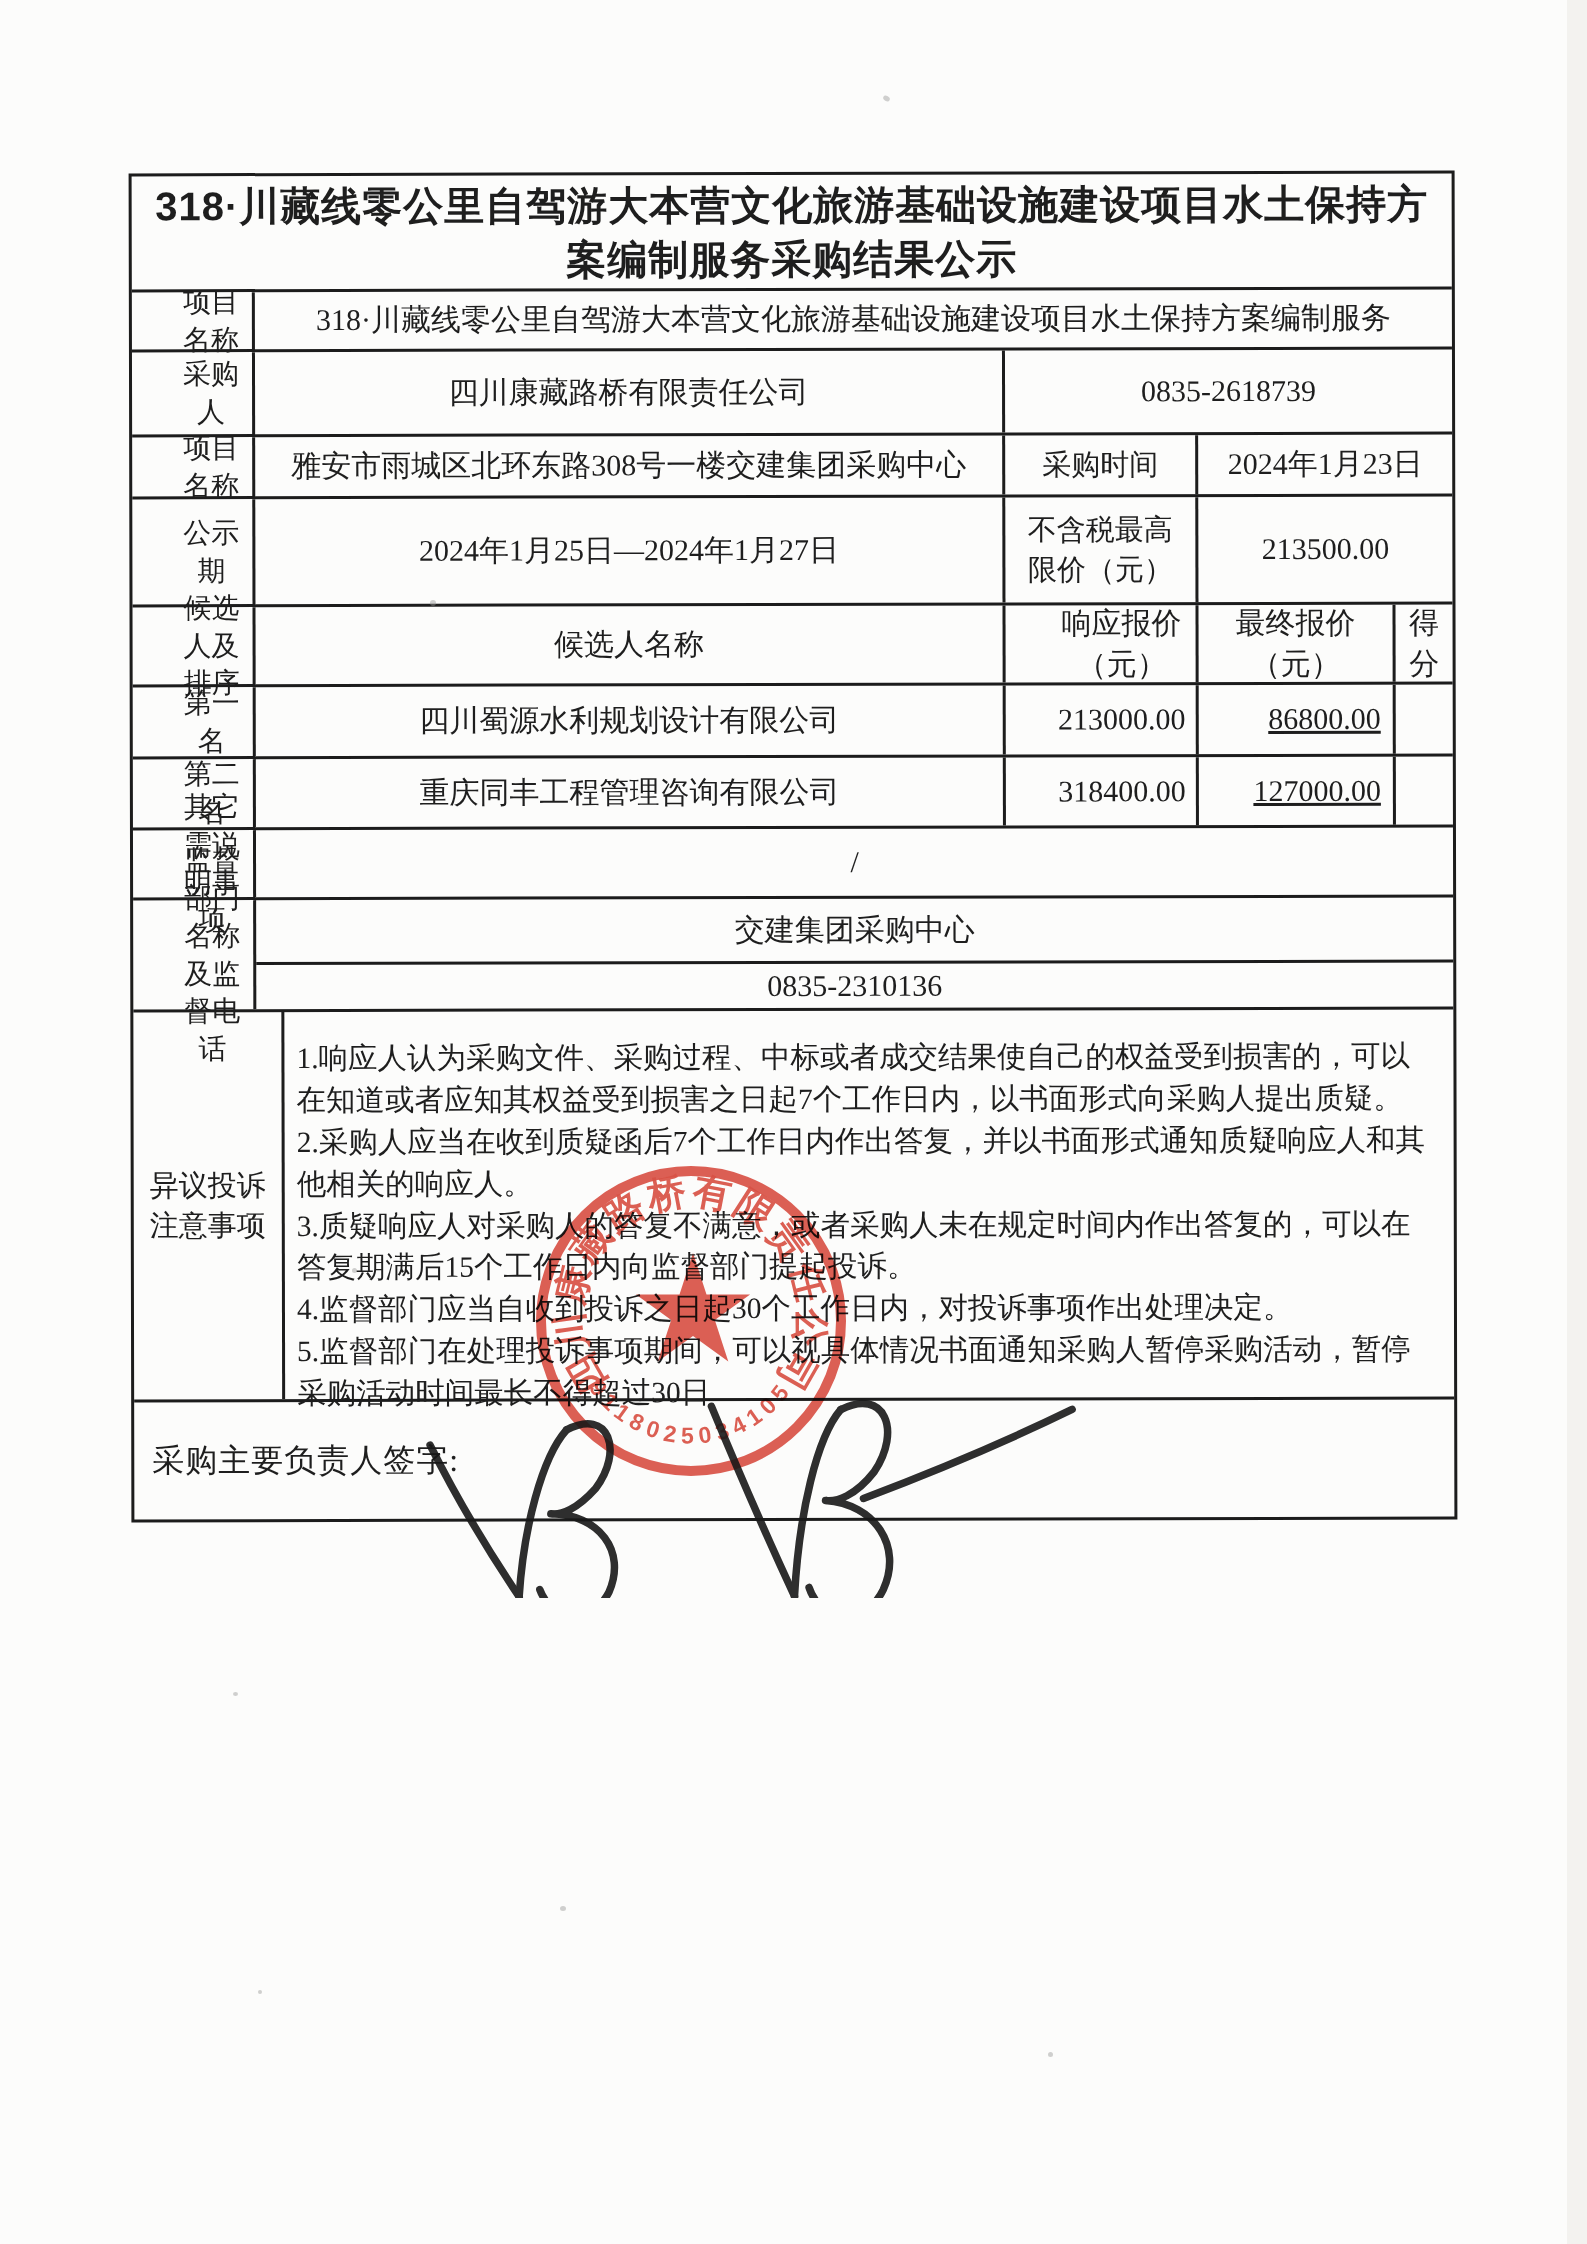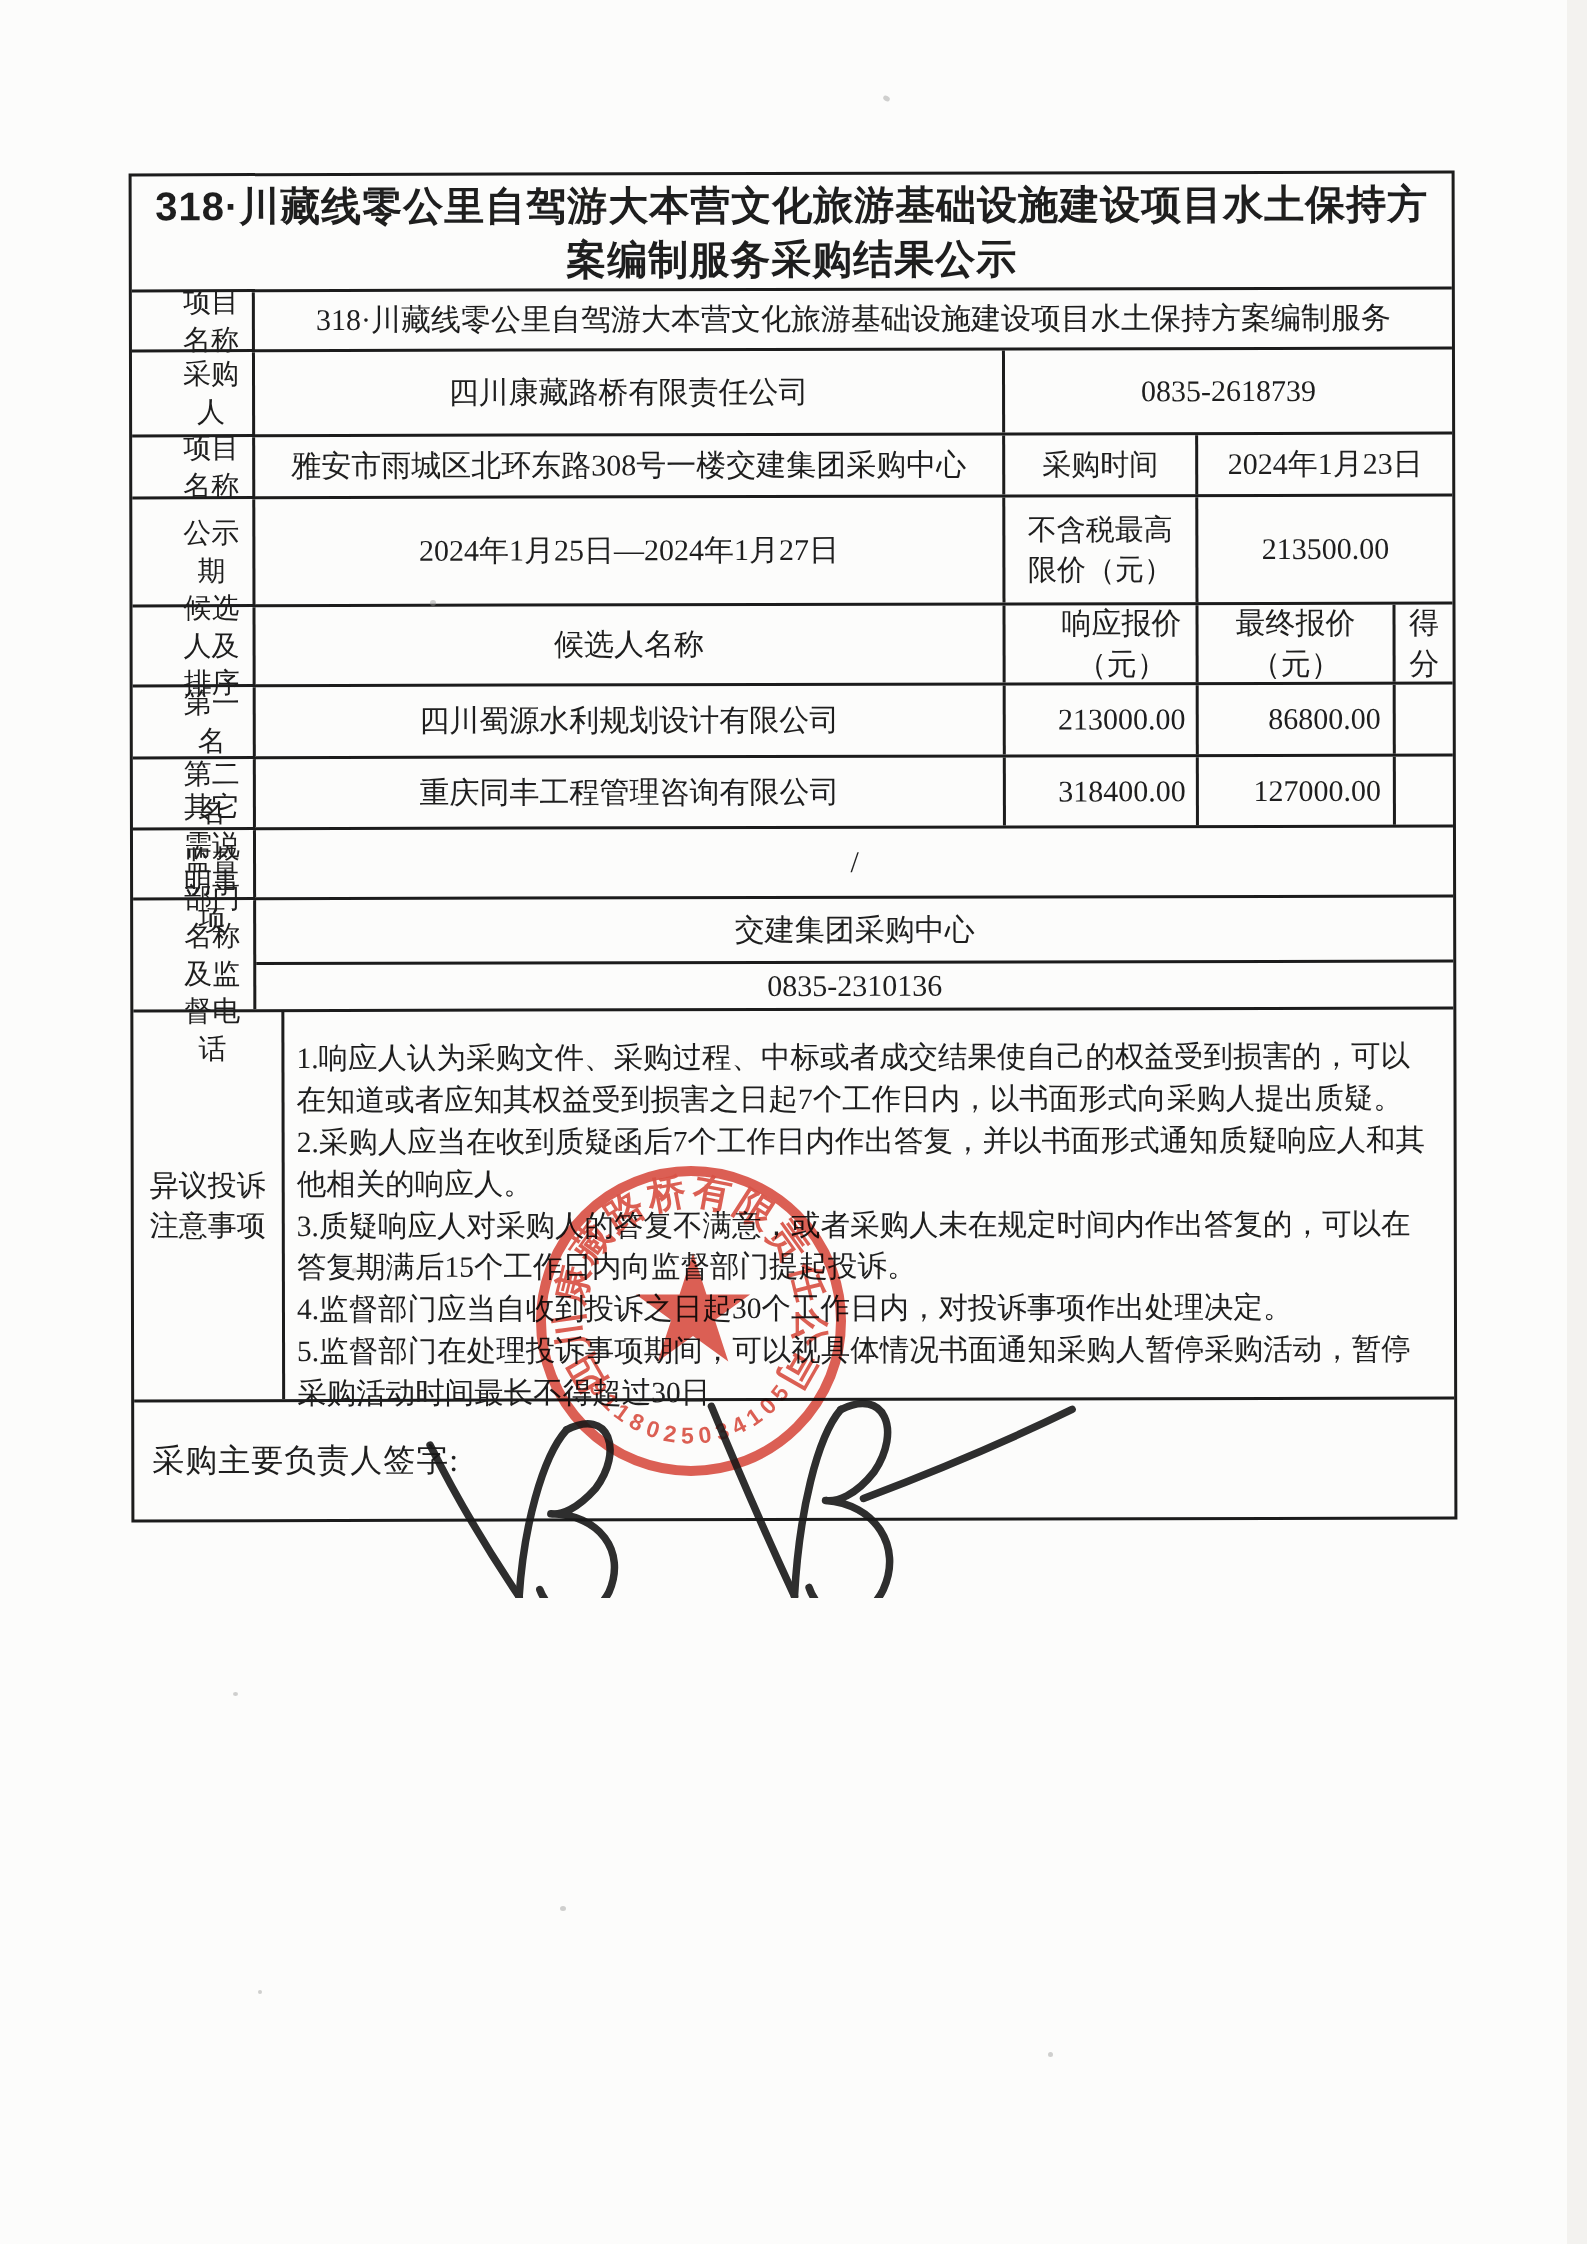--- a/index.html
+++ b/index.html
@@ -49,21 +49,21 @@
   .r-cand-header{height:80px;}
   .r-cand{height:72px;}
   .r-cand2{height:71px;}
   .r-other{height:70px;}
   .r-supervision{height:112px;}
   .r-objection{height:390px;}
   .r-signature{height:120px;}
   .col-bid{width:193px;flex:0 0 193px;padding-left:48px;}
   .col-final{width:197px;flex:0 0 197px;}
   .col-score{flex:1;}
-  .num-right{justify-content:flex-end;padding-right:12px;text-align:right;}
+  .num-right{justify-content:flex-end;padding-right:12px;text-align:right;text-decoration:underline;}
   .sup-right{flex:1;display:flex;flex-direction:column;border-left:3px solid #1c1c1c;}
   .sup-right .sub-row{
     display:flex;align-items:center;justify-content:center;
     box-sizing:border-box;font-size:30px;
   }
   .sup-dept{height:62px;}
   .sup-phone{height:47px;border-top:3px solid #1c1c1c;}
   .obj-lbl{width:148px;flex:0 0 148px;font-size:29px;}
   .obj-content{
     flex:1;display:block;text-align:left;

